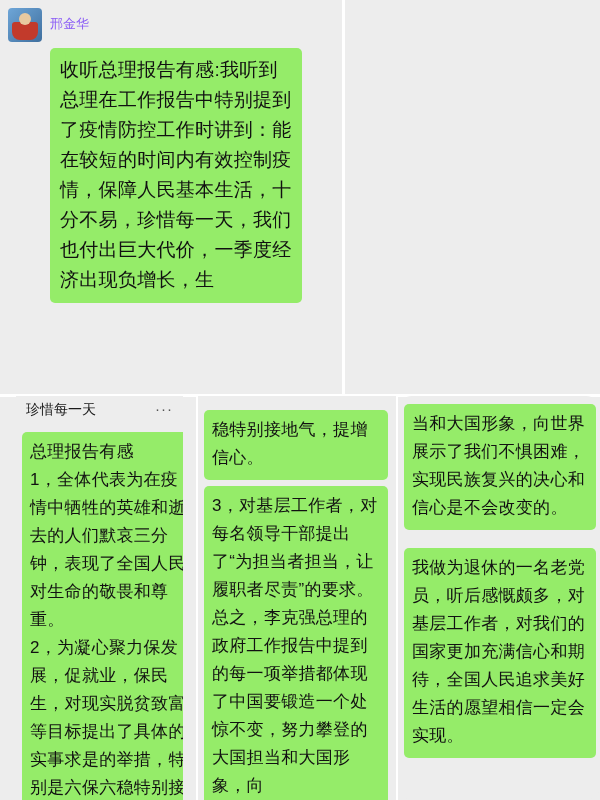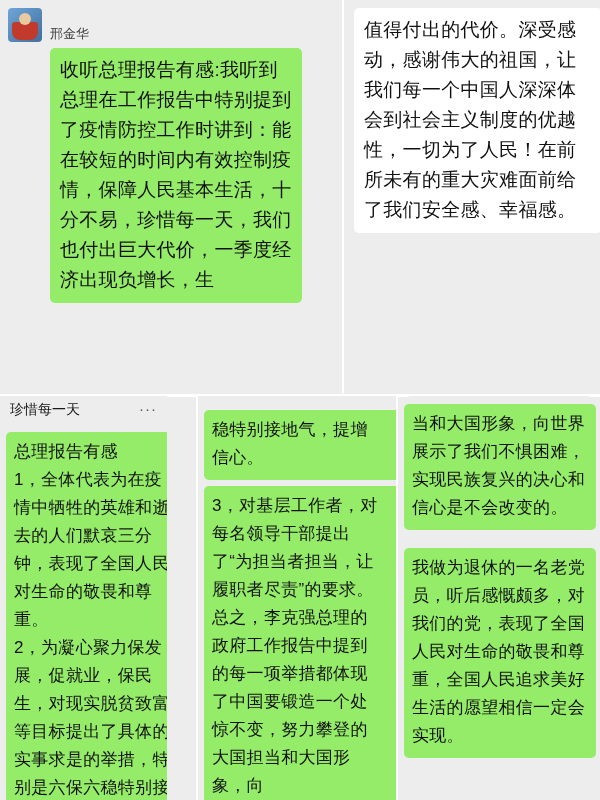--- a/index.html
+++ b/index.html
@@ -73,23 +73,23 @@
   .avatar::after {
     content: "";
     position: absolute;
     left: 11px; top: 5px;
     width: 12px; height: 12px;
     background: #e8c9a0;
     border-radius: 50%;
   }
   .sender-name {
     font-size: 13px;
-    color: #404040;
+    color: #8b5cf6;
     margin-left: 8px;
-    margin-top: 18px;
+    margin-top: 8px;
     line-height: 16px;
     text-align: center;
   }
 
   .bubble {
     background: #95ec69;
     border-radius: 5px;
     padding: 7px 10px 8px 10px;
     font-size: 19px;
     line-height: 30px;
@@ -122,21 +122,21 @@
     width: 600px;
     height: 404px;
   }
   .pane {
     position: absolute;
     top: 0;
     height: 404px;
     overflow: hidden;
     background: #ededed;
   }
-  .pane-b1 { left: 0;   width: 167px; }
+  .pane-b1 { left: 16px;   width: 167px; }
   .pane-b2 { left: 198px; width: 200px; }
   .pane-b3 { left: 398px; width: 202px; border-radius: 14px; }
 
   .chat-header {
     height: 26px;
     display: flex;
     align-items: center;
     justify-content: space-between;
     padding: 0 10px 0 10px;
     background: #ededed;
@@ -181,21 +181,21 @@
     line-height: 28px;
     padding: 6px 8px 8px 8px;
   }
   .bubble-b2 {
     position: absolute;
     left: 6px;
     top: 14px;
     width: 172px;
     font-size: 17px;
     line-height: 28px;
-    padding: 6px 20px 8px 8px;
+    padding: 6px 4px 8px 8px;
   }
   .bubble-b3 {
     position: absolute;
     left: 6px;
     top: 8px;
     width: 176px;
     font-size: 17px;
     line-height: 28px;
     padding: 6px 8px 8px 8px;
   }
@@ -234,23 +234,20 @@
     <div class="pane-left-top">
       <div class="msg-row">
         <div class="avatar"></div>
         <div class="sender-name">邢金华</div>
       </div>
       <div class="bubble bubble-left-top">收听总理报告有感:我听到总理在工作报告中特别提到了疫情防控工作时讲到：能在较短的时间内有效控制疫情，保障人民基本生活，十分不易，珍惜每一天，我们也付出巨大代价，一季度经济出现负增长，生</div>
     </div>
 
     <div class="vert-divider-top"></div>
 
-    <div class="pane-right-top">
-      <div class="bubble bubble-white bubble-right-top">值得付出的代价。深受感动，感谢伟大的祖国，让我们每一个中国人深深体会到社会主义制度的优越性，一切为了人民！在前所未有的重大灾难面前给了我们安全感、幸福感。</div>
-    </div>
 
   </div>
 
   <div class="sec-divider"></div>
 
   <div class="bottom-section">
 
     <div class="pane pane-b1">
       <div class="chat-header">
         <span class="chat-title">珍惜每一天</span>
@@ -267,18 +264,18 @@
     <div class="pane pane-b2">
       <div class="bubble bubble-b2">稳特别接地气，提增信心。</div>
       <div class="bubble bubble-b2" style="top:90px;">3，对基层工作者，对每名领导干部提出了“为担当者担当，让履职者尽责”的要求。
 总之，李克强总理的政府工作报告中提到的每一项举措都体现了中国要锻造一个处惊不变，努力攀登的大国担当和大国形象，向</div>
     </div>
 
     <div class="pane-divider" style="left:396px;"></div>
 
     <div class="pane pane-b3">
       <div class="bubble bubble-b3">当和大国形象，向世界展示了我们不惧困难，实现民族复兴的决心和信心是不会改变的。</div>
-      <div class="bubble bubble-b3" style="top:152px;">我做为退休的一名老党员，听后感慨颇多，对我们的党，表现了全国人民对生命的敬畏和尊重，全国人民追求美好生活的愿望相信一定会实现。</div>
+      <div class="bubble bubble-b3" style="top:152px;">我做为退休的一名老党员，听后感慨颇多，对基层工作者，对我们的国家更加充满信心和期待，全国人民追求美好生活的愿望相信一定会实现。</div>
     </div>
 
   </div>
 
 </div>
 
 </body></html>

